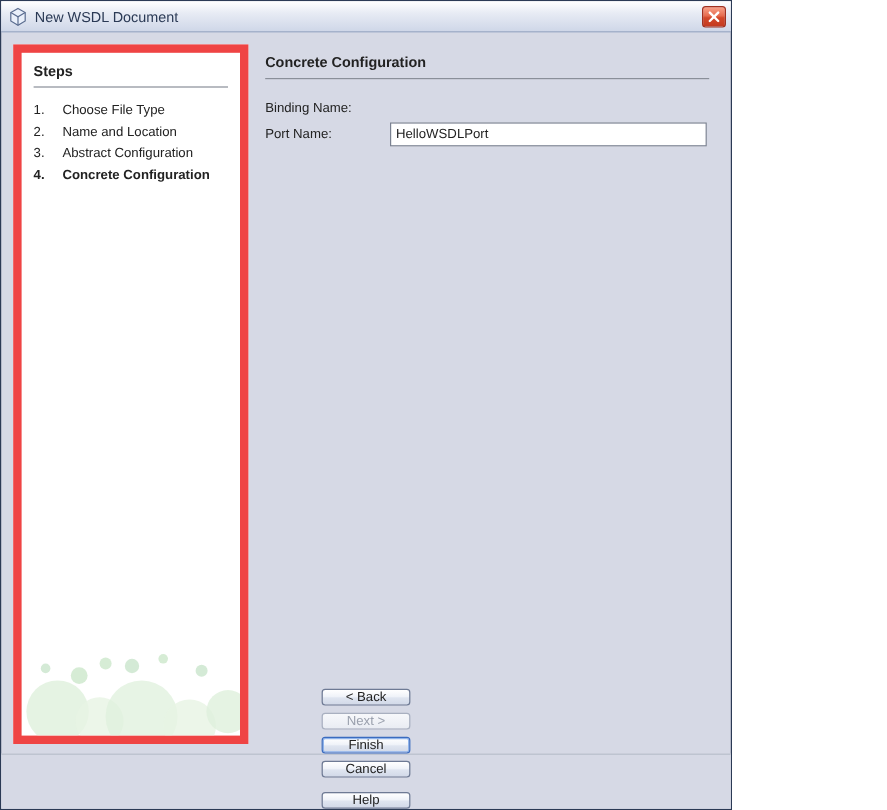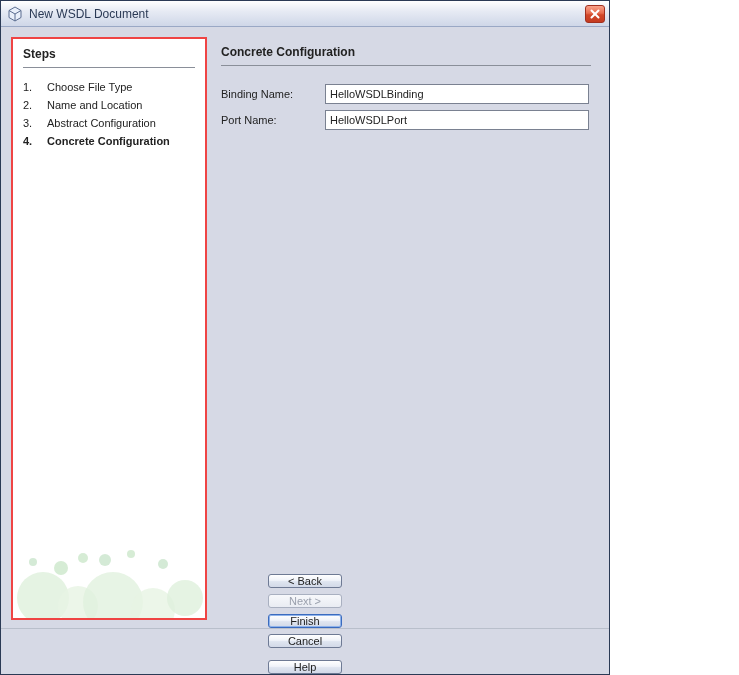--- a/index.html
+++ b/index.html
@@ -50,21 +50,21 @@
   .content {
     flex: 1 1 auto;
     display: flex;
     padding: 10px 10px 8px 10px;
     gap: 0;
   }
   
   .steps-panel {
     width: 196px;
     background: #fff;
-    border: 2px solid #ef4444;
+    border: 7px solid #ef4444;
     position: relative;
     overflow: hidden;
     padding: 8px 10px 10px 10px;
   }
   .steps-heading {
     font-weight: bold;
     font-size: 12px;
     color: #222;
     padding-bottom: 6px;
     border-bottom: 1px solid #8a8f99;
@@ -224,21 +224,20 @@
         <circle cx="150" cy="66" r="5" fill="#cfe8d1" opacity="0.9"></circle>
         <circle cx="20" cy="64" r="4" fill="#cfe8d1" opacity="0.9"></circle>
       </svg>
     </div>
 
     <div class="main-panel">
       <div class="main-heading">Concrete Configuration</div>
 
       <div class="form-row">
         <label>Binding Name:</label>
-        <input type="text" value="HelloWSDLBinding" style="">
       </div>
       <div class="form-row">
         <label>Port Name:</label>
         <input type="text" value="HelloWSDLPort" style="">
       </div>
     </div>
 
   </div>
 
   <div class="button-bar">

